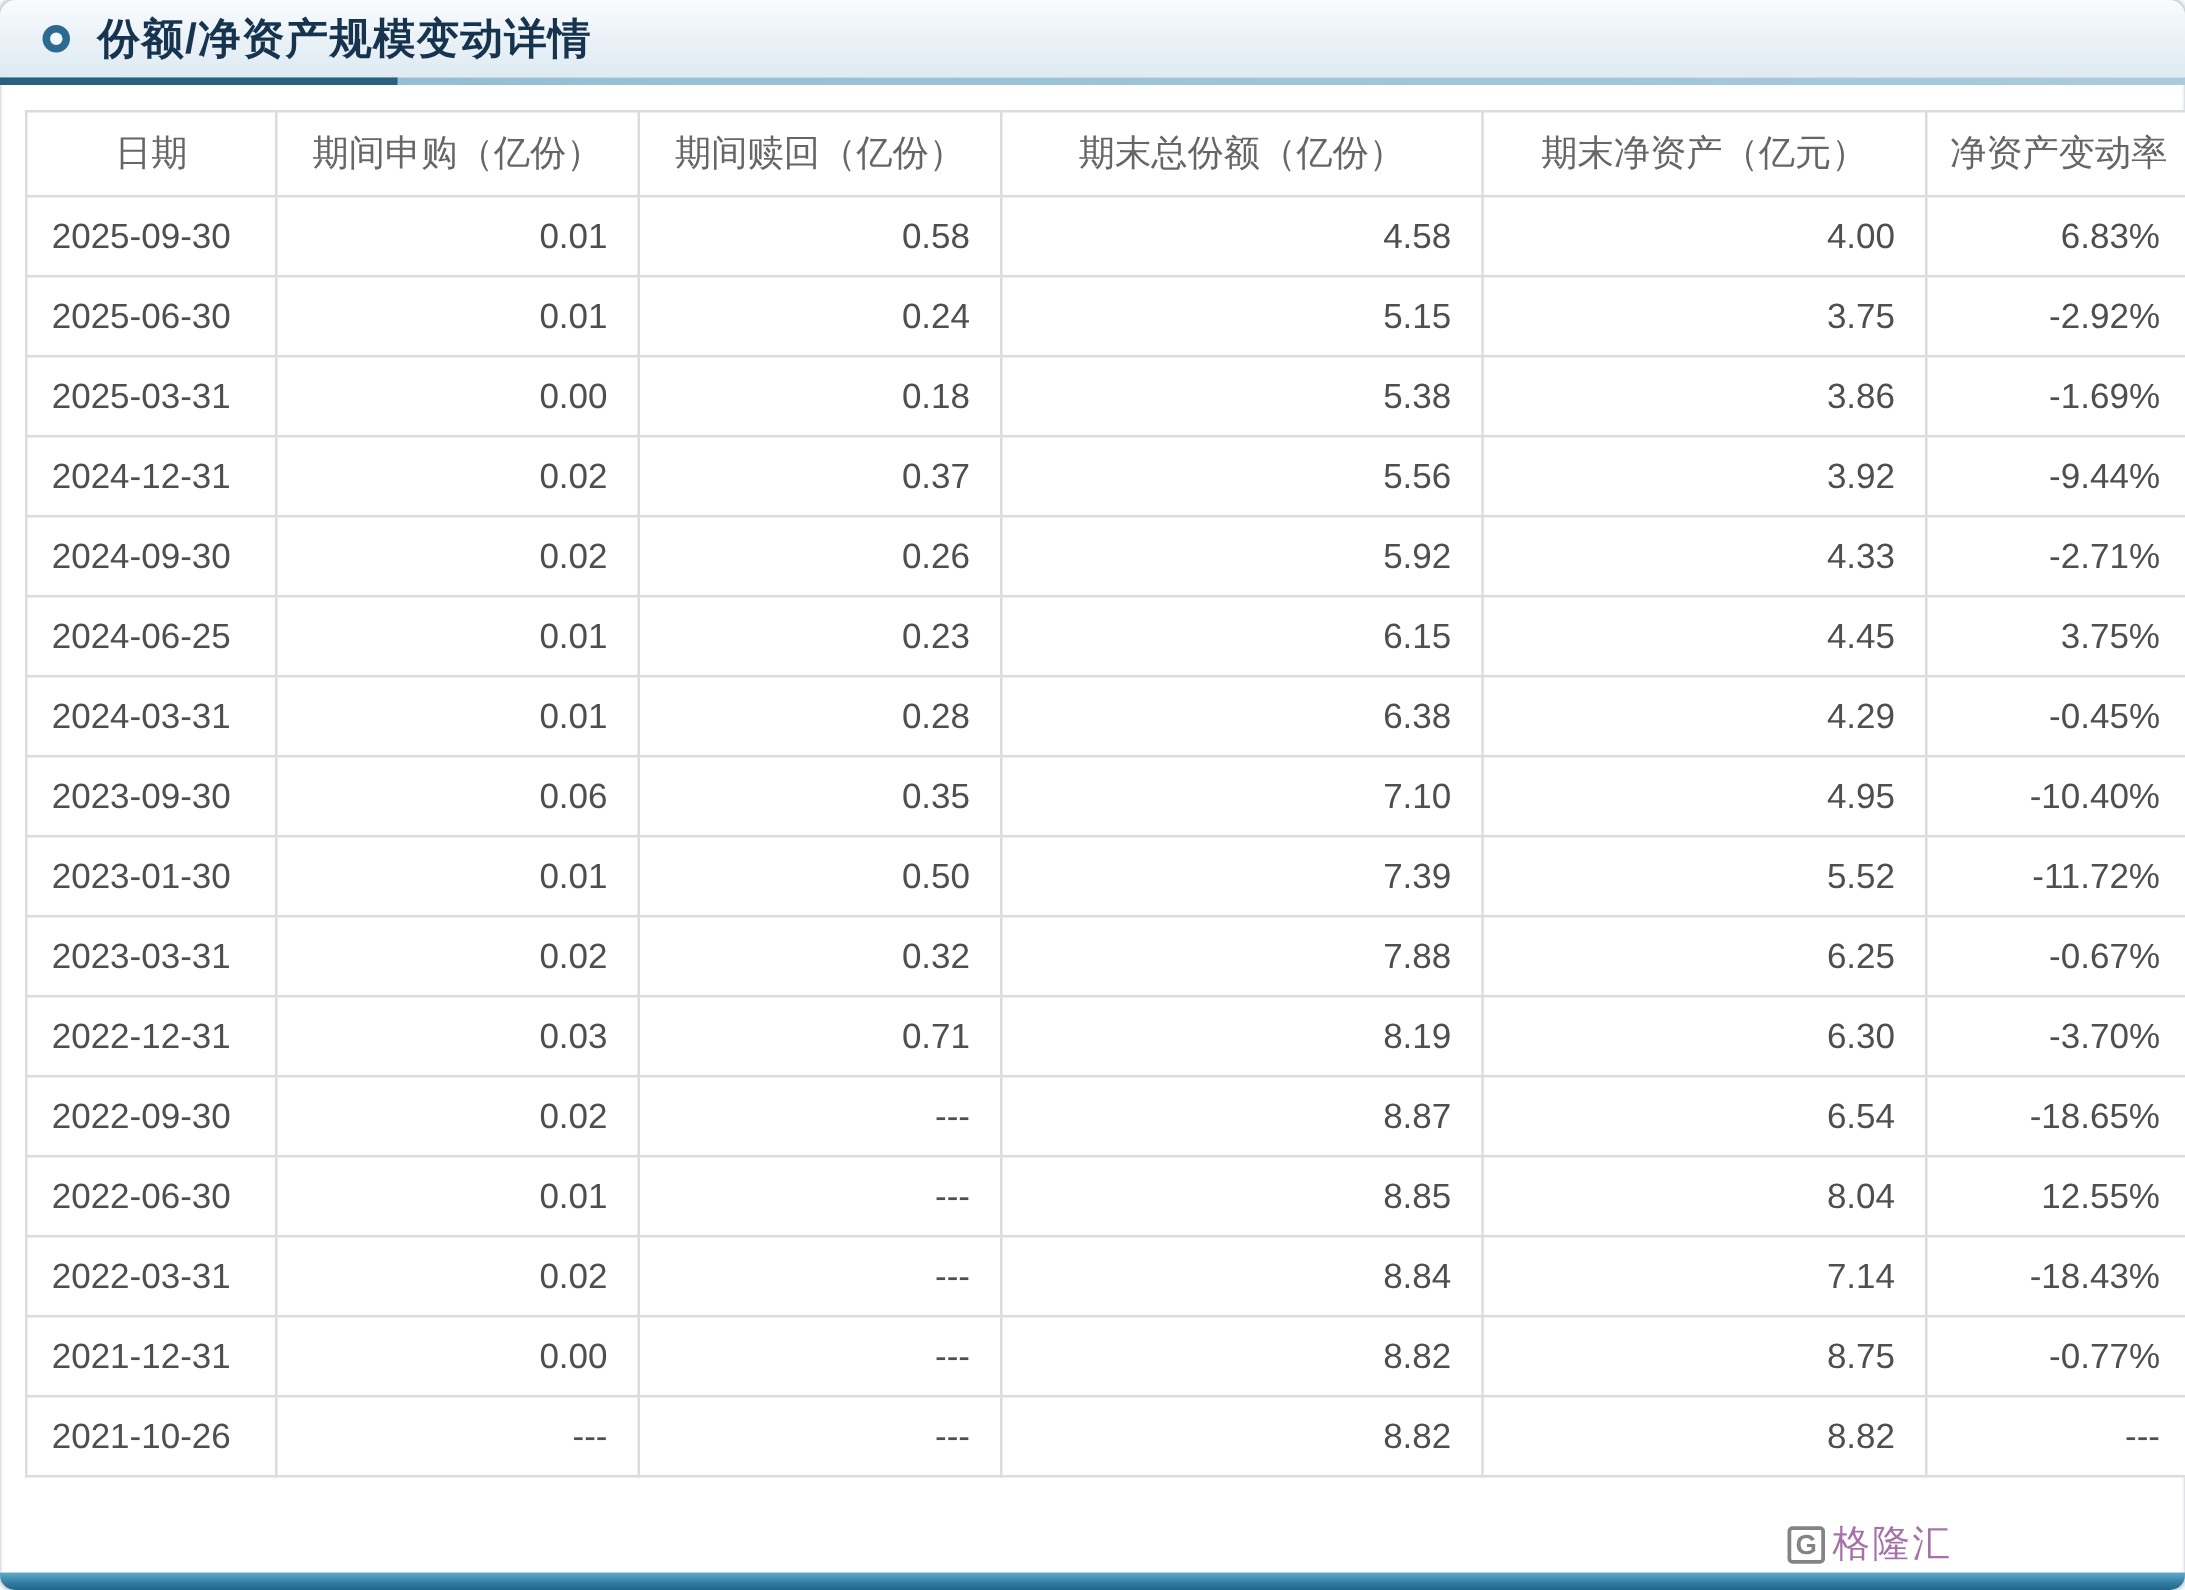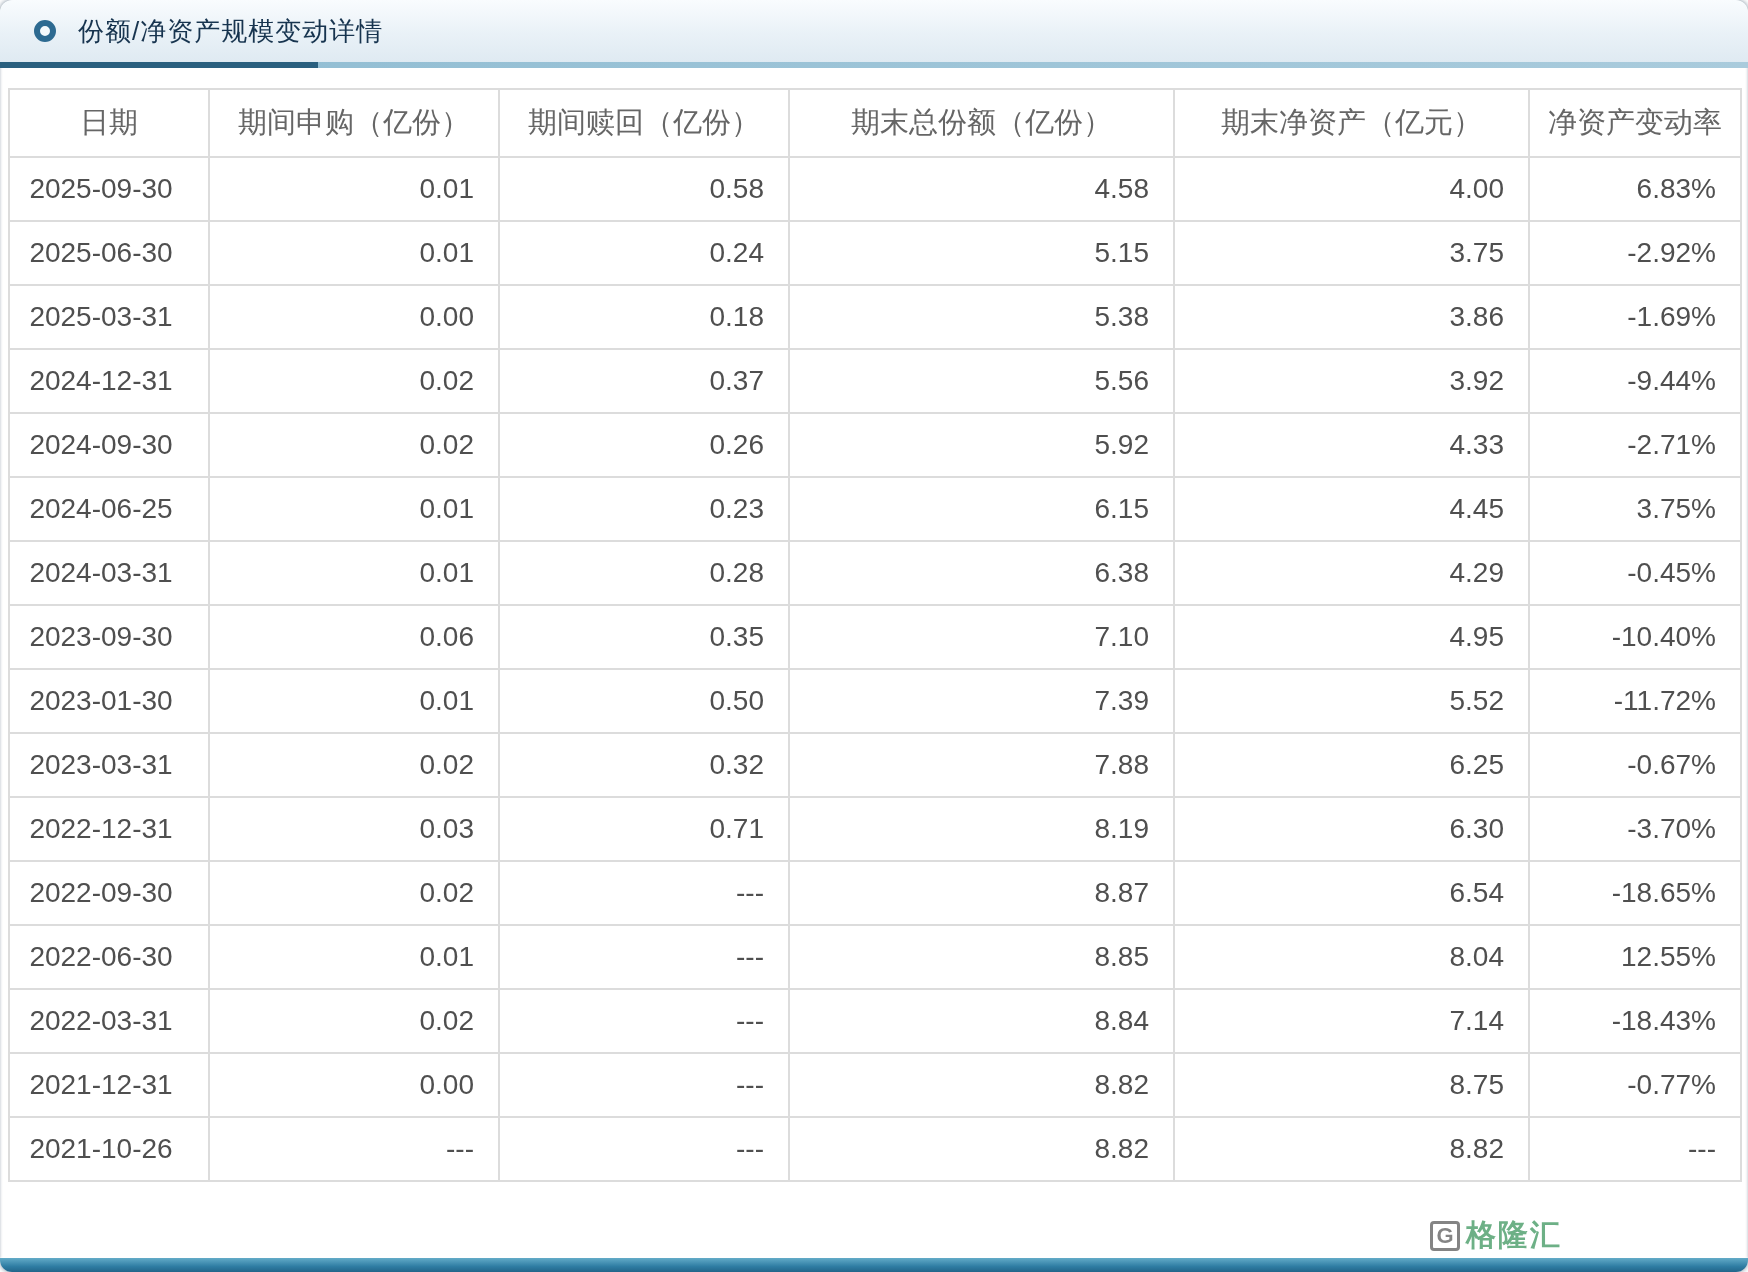--- a/index.html
+++ b/index.html
@@ -23,27 +23,27 @@
     padding-left:34px;
   }
   .ring{
     width:22px;height:22px;box-sizing:border-box;
     border:6px solid #2d6a91;border-radius:50%;
     background:#f4f9fc;
     flex:0 0 auto;
   }
   .title{
     margin-left:22px;
-    font-size:26px;font-weight:normal;color:#17344f;
+    font-size:34px;font-weight:bold;color:#17344f;
     letter-spacing:1px;
   }
   .divider{height:6px;background:linear-gradient(90deg,#8fbcd2,#a9cbdc);position:relative;}
   .divider-strong{position:absolute;left:0;top:0;height:100%;width:318px;background:#2a607f;}
   
-  .tbl-wrap{position:absolute;left:8px;top:88px;width:1525px;}
+  .tbl-wrap{position:absolute;left:20px;top:88px;width:1525px;}
   table{
     border-collapse:collapse;table-layout:fixed;width:1732px;
     background:#ffffff;
   }
   th,td{
     border:2px solid #dcdcdc;
     overflow:hidden;white-space:nowrap;
     box-sizing:border-box;
   }
   th{
@@ -63,21 +63,21 @@
     display:flex;align-items:center;gap:6px;
     opacity:.62;
   }
   .wm-logo{
     width:30px;height:30px;box-sizing:border-box;
     border:3px solid #3a3a3a;border-radius:4px;
     color:#3a3a3a;font-size:22px;font-weight:bold;
     display:flex;align-items:center;justify-content:center;
   }
   .wm-text{
-    font-size:30px;font-weight:bold;color:#15803d;letter-spacing:2px;
+    font-size:30px;font-weight:normal;color:#701a75;letter-spacing:2px;
   }
   
   .bottom-bar{
     position:absolute;left:0;right:0;bottom:0;height:14px;
     background:linear-gradient(180deg,#63abc8 0%,#2f7da3 60%,#22658a 100%);
     border-radius:0 0 12px 12px;
     box-shadow:0 -1px 2px rgba(255,255,255,.6);
   }
 </style>
 </head>

